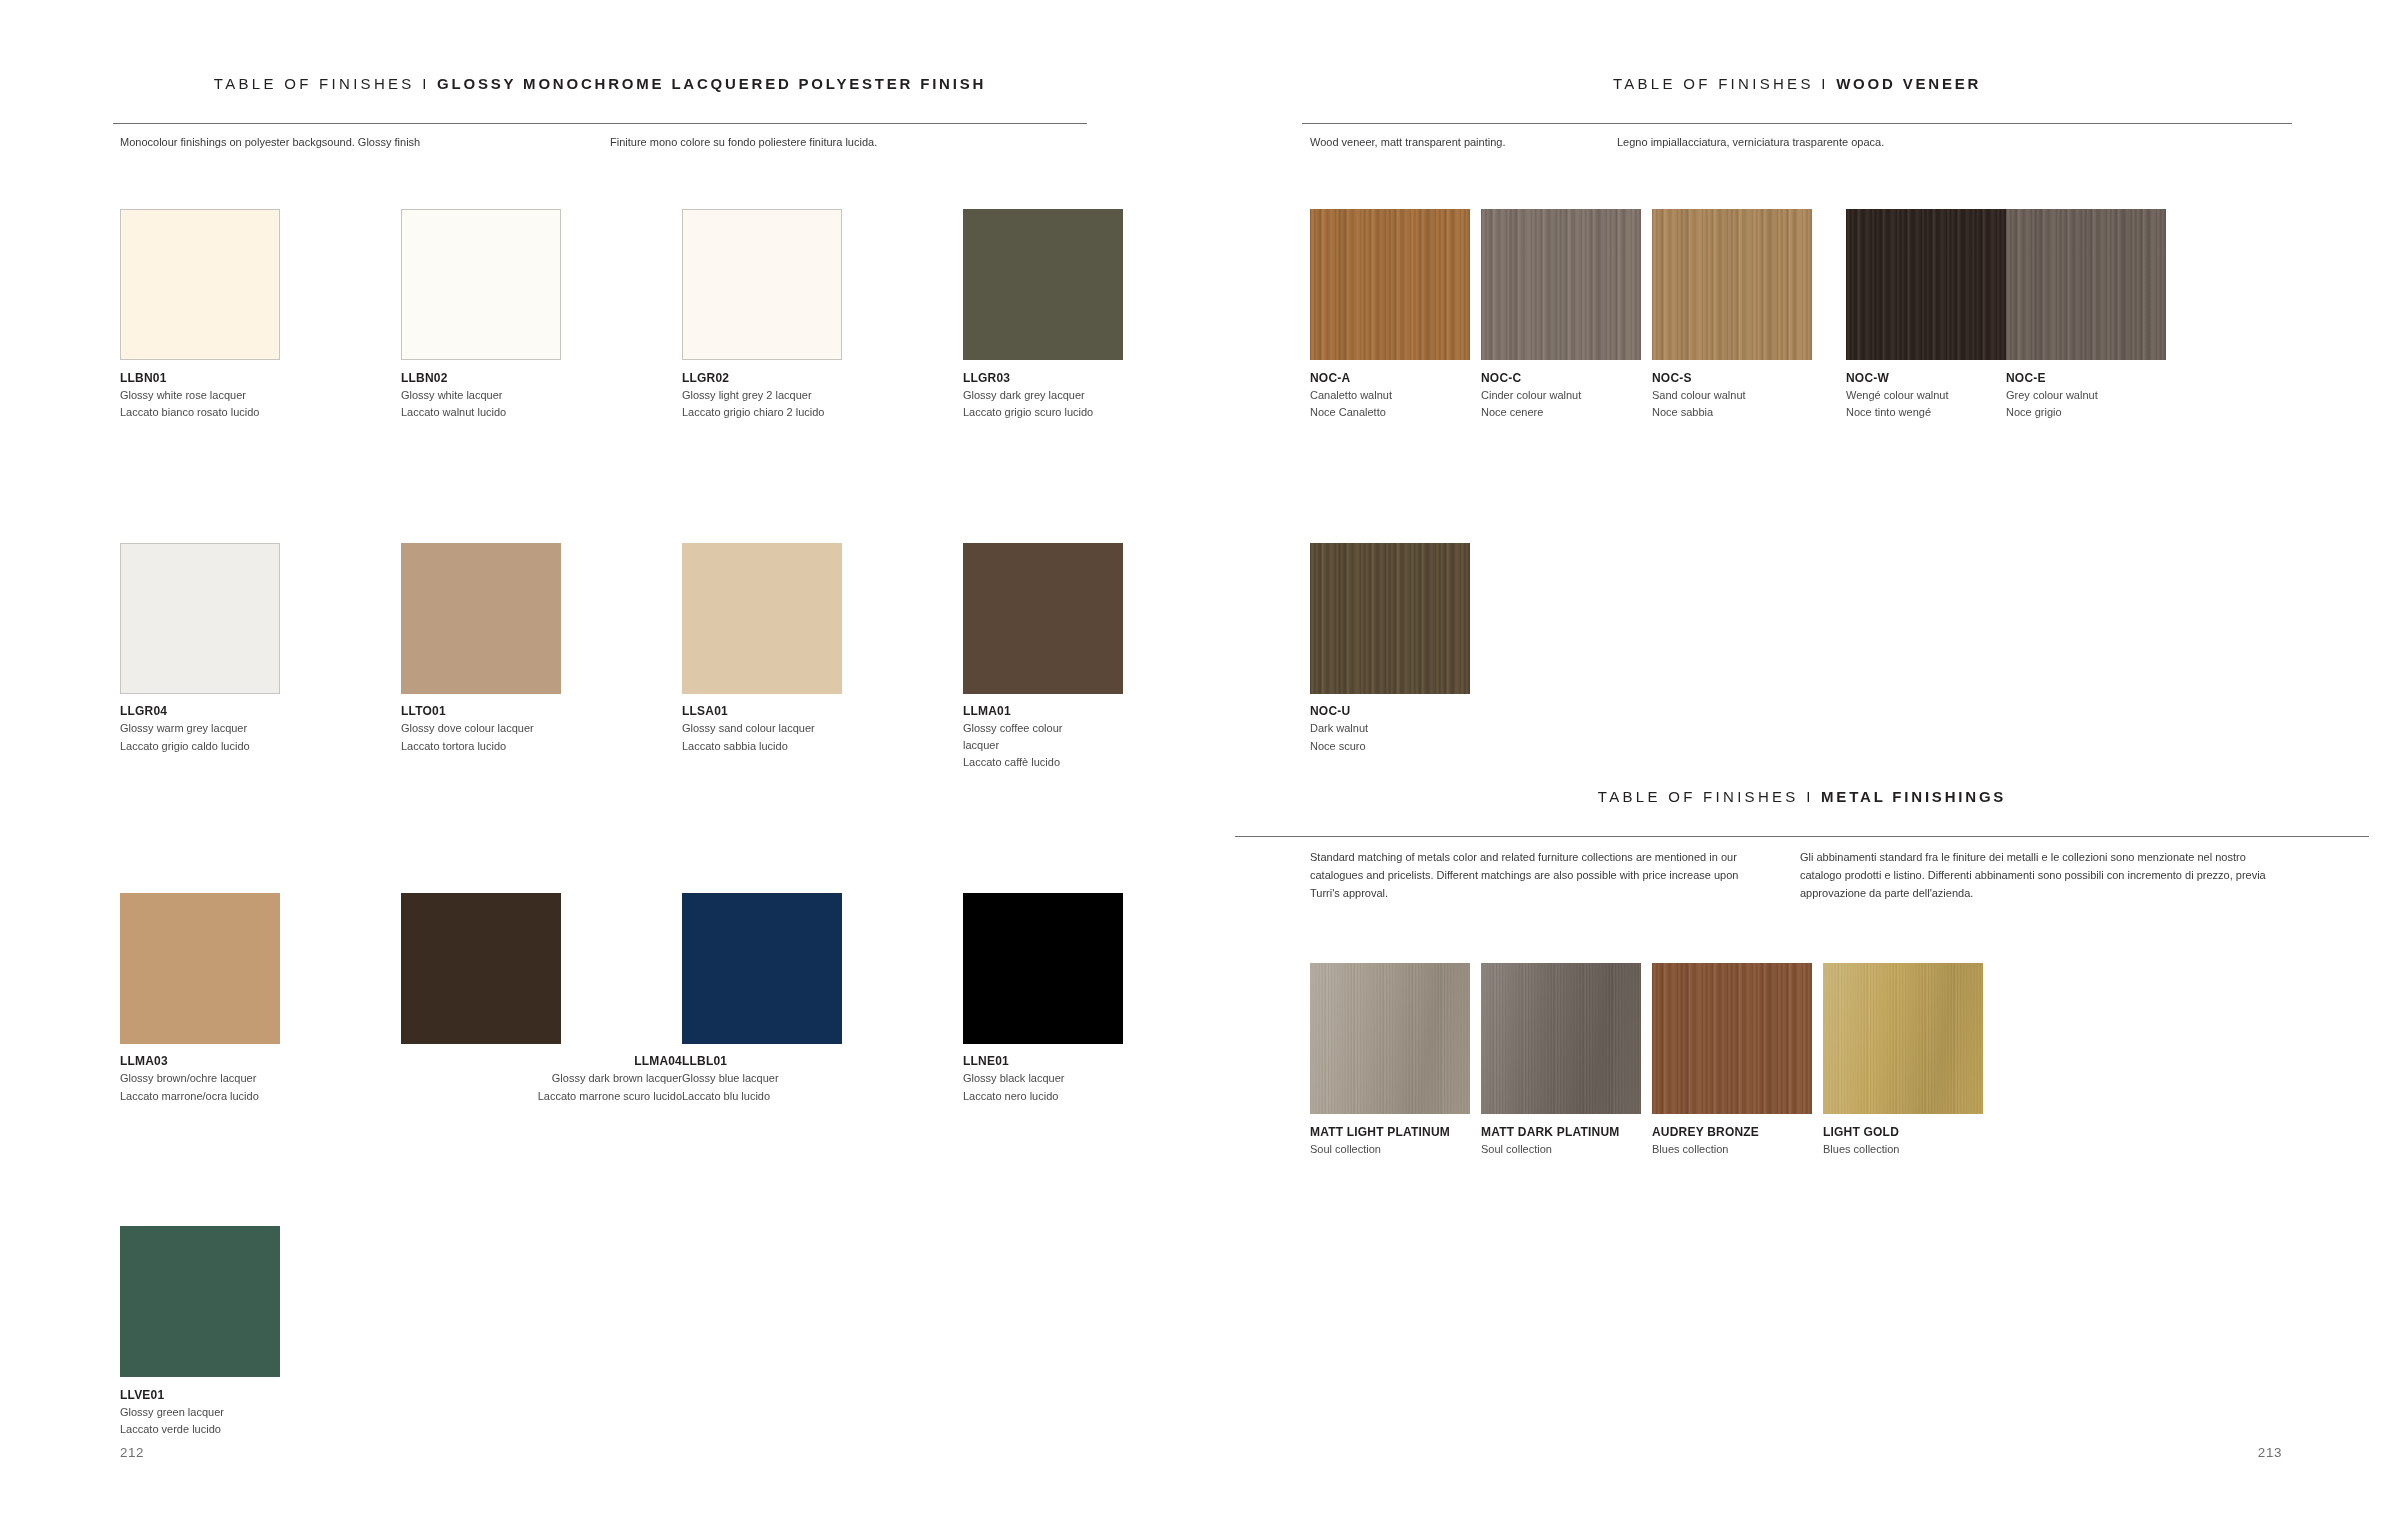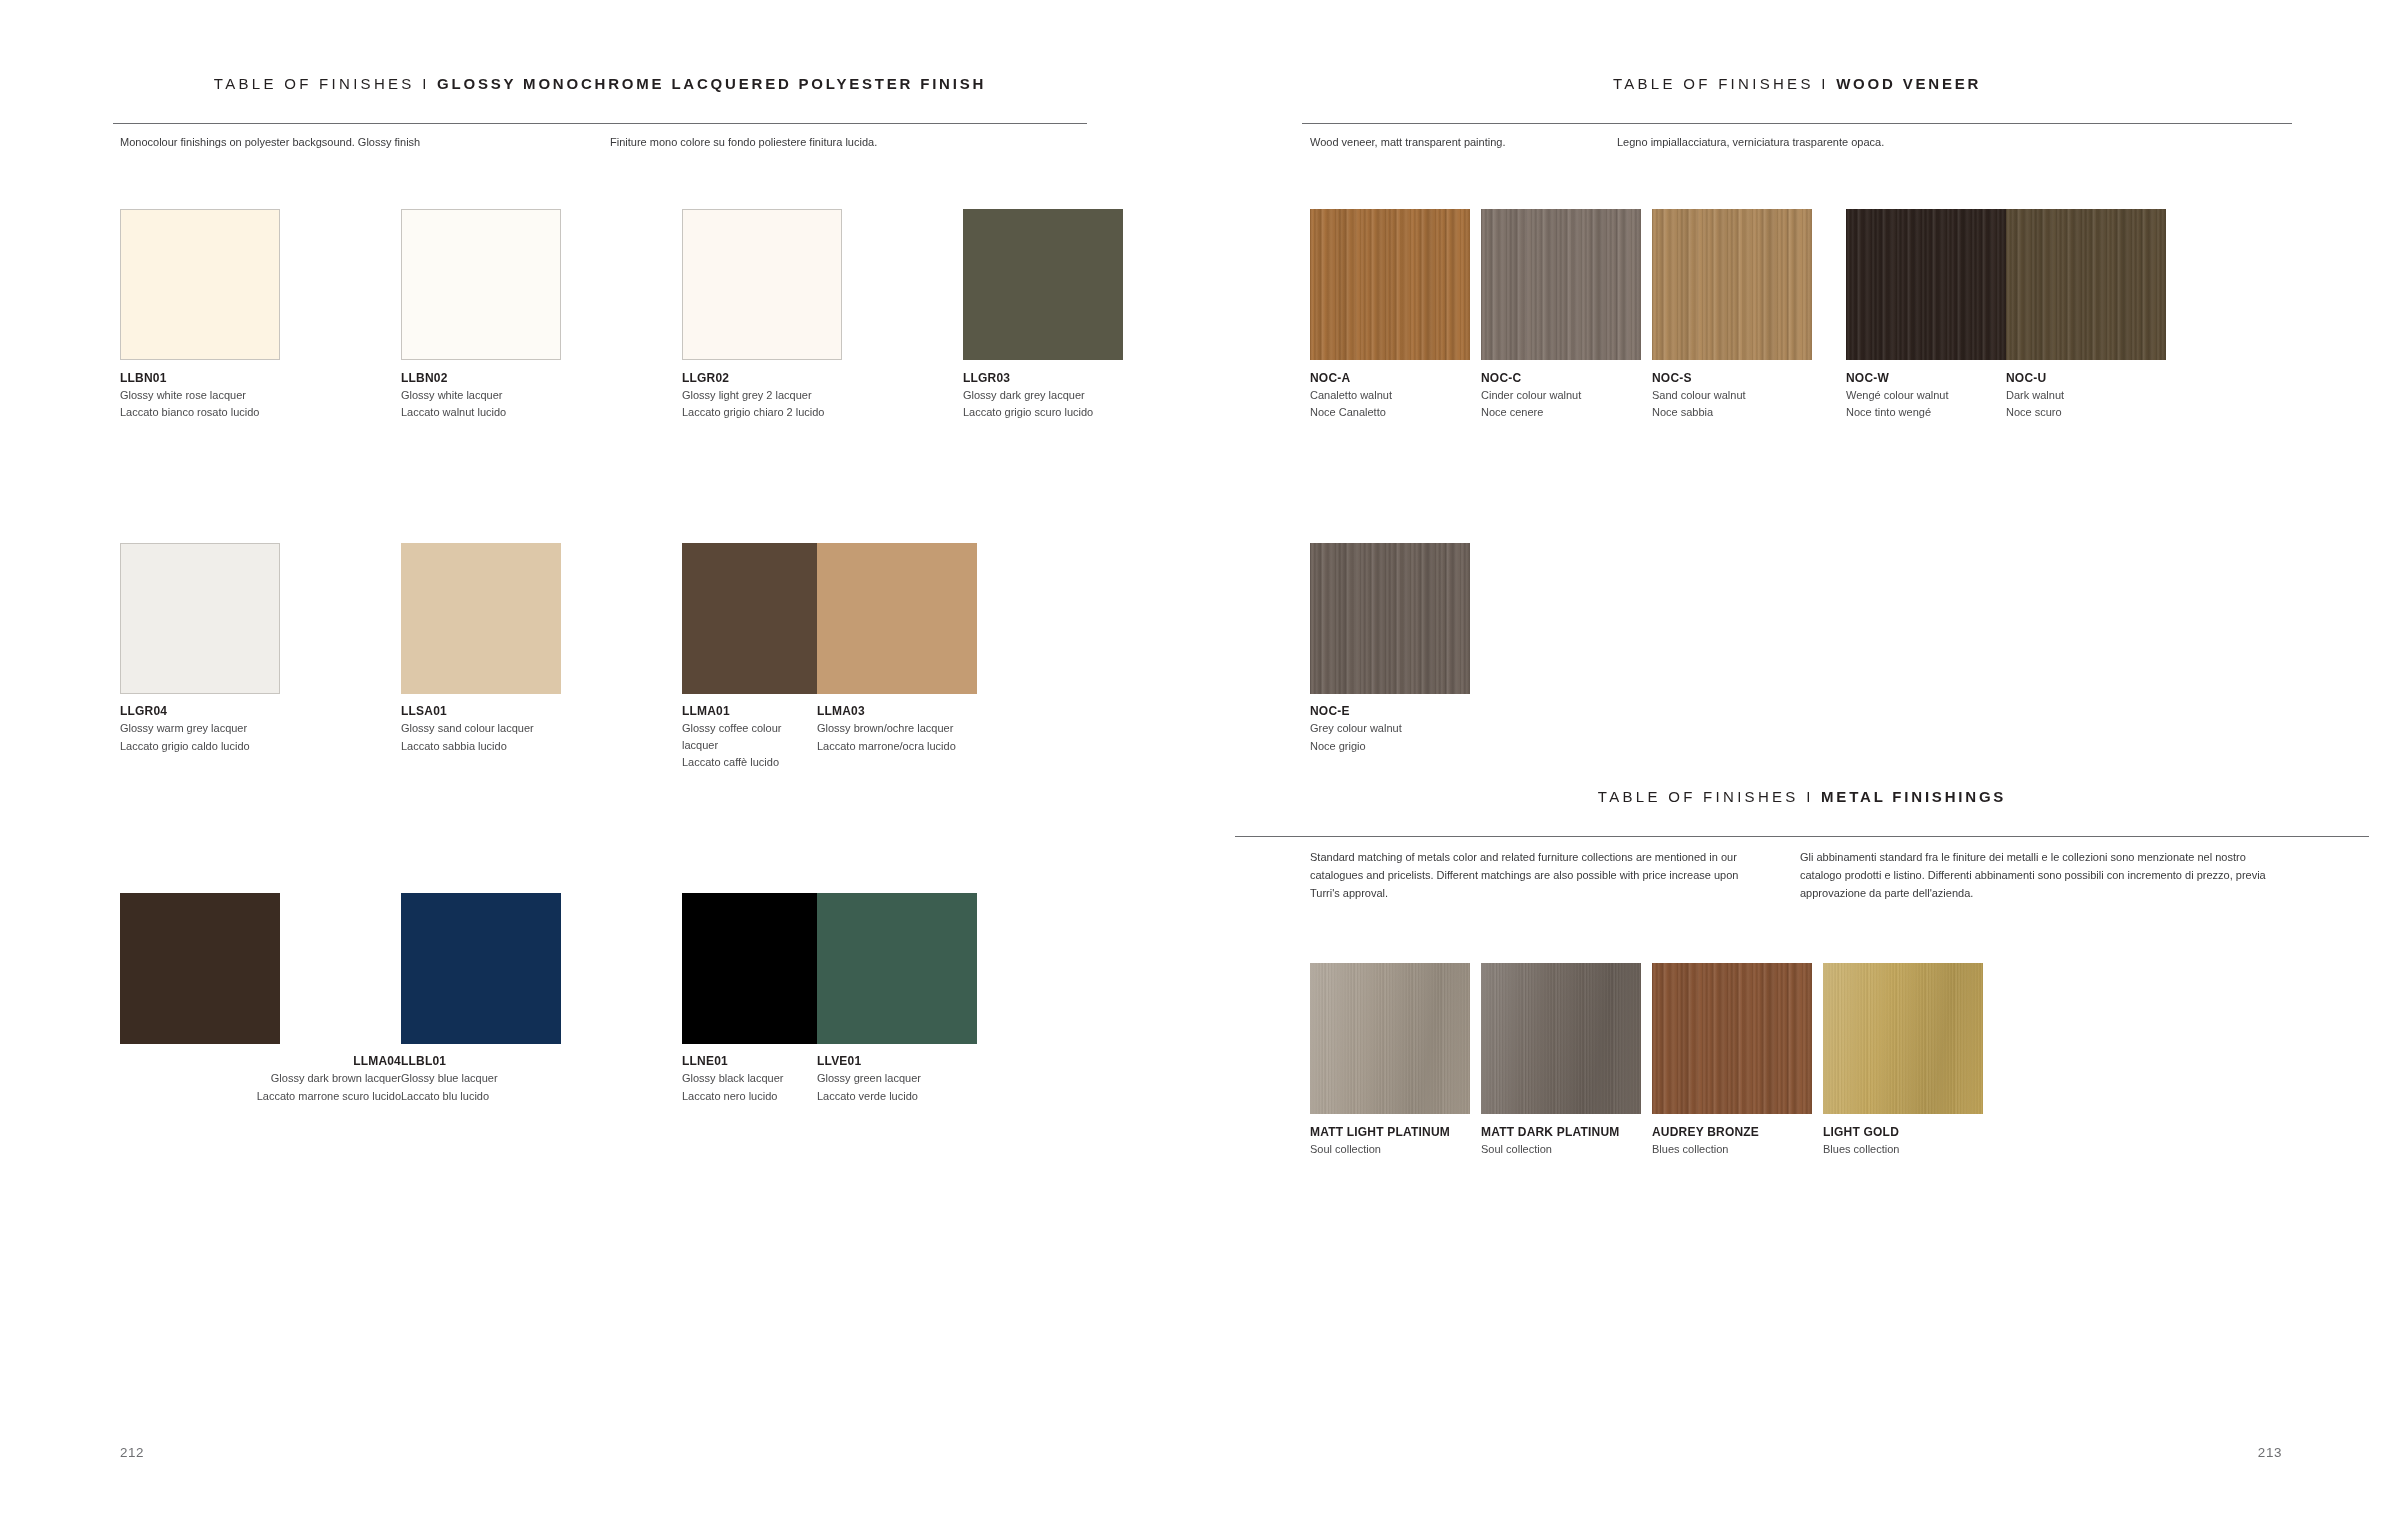--- a/index.html
+++ b/index.html
@@ -174,20 +174,26 @@
         <div class="desc">Laccato grigio scuro lucido</div>
       </div>
 
       <div class="cell" style="width:281px; margin-bottom:122px;">
         <div class="swatch bordered" style="background:#f0eeea;"></div>
         <div class="code">LLGR04</div>
         <div class="desc">Glossy warm grey lacquer</div>
         <div class="desc">Laccato grigio caldo lucido</div>
       </div>
       <div class="cell" style="width:281px; margin-bottom:122px;">
+        <div class="swatch" style="background:#bb9e82;"></div>
+        <div class="code">LLTO01</div>
+        <div class="desc">Glossy dove colour lacquer</div>
+        <div class="desc">Laccato tortora lucido</div>
+      </div>
+      <div class="cell" style="width:281px; margin-bottom:122px;">
         <div class="swatch" style="background:#ddc8a9;"></div>
         <div class="code">LLSA01</div>
         <div class="desc">Glossy sand colour lacquer</div>
         <div class="desc">Laccato sabbia lucido</div>
       </div>
       <div class="cell" style="width:135px; margin-bottom:122px;">
         <div class="swatch" style="background:#5a4737;"></div>
         <div class="code">LLMA01</div>
         <div class="desc">Glossy coffee colour lacquer</div>
         <div class="desc">Laccato caffè lucido</div>
@@ -265,31 +271,31 @@
         <div class="desc">Noce sabbia</div>
       </div>
       <div class="cell" style="width:160px; margin-bottom:122px;">
         <div class="swatch grain" style="background:#2e231e;"></div>
         <div class="code">NOC-W</div>
         <div class="desc">Wengé colour walnut</div>
         <div class="desc">Noce tinto wengé</div>
       </div>
 
       <div class="cell" style="width:171px;">
+        <div class="swatch grain" style="background:#6e625a;"></div>
+        <div class="code">NOC-E</div>
+        <div class="desc">Grey colour walnut</div>
+        <div class="desc">Noce grigio</div>
+      </div>
+      <div class="cell" style="width:171px;">
         <div class="swatch grain" style="background:#5b4c35;"></div>
         <div class="code">NOC-U</div>
         <div class="desc">Dark walnut</div>
         <div class="desc">Noce scuro</div>
       </div>
-      <div class="cell" style="width:171px;">
-        <div class="swatch grain" style="background:#6e625a;"></div>
-        <div class="code">NOC-E</div>
-        <div class="desc">Grey colour walnut</div>
-        <div class="desc">Noce grigio</div>
-      </div>
     </div>
 
     <div style="position:absolute; left:34px; top:788px; width:1134px;">
       <div class="sect-title">
         <span>TABLE OF FINISHES I </span><span class="strong">METAL FINISHINGS</span>
       </div>
     </div>
     <div class="rule" style="position:absolute; left:34px; top:836px; width:1134px;"></div>
 
     <div class="blurb-row" style="position:absolute; left:109px; top:849px; width:986px;">

